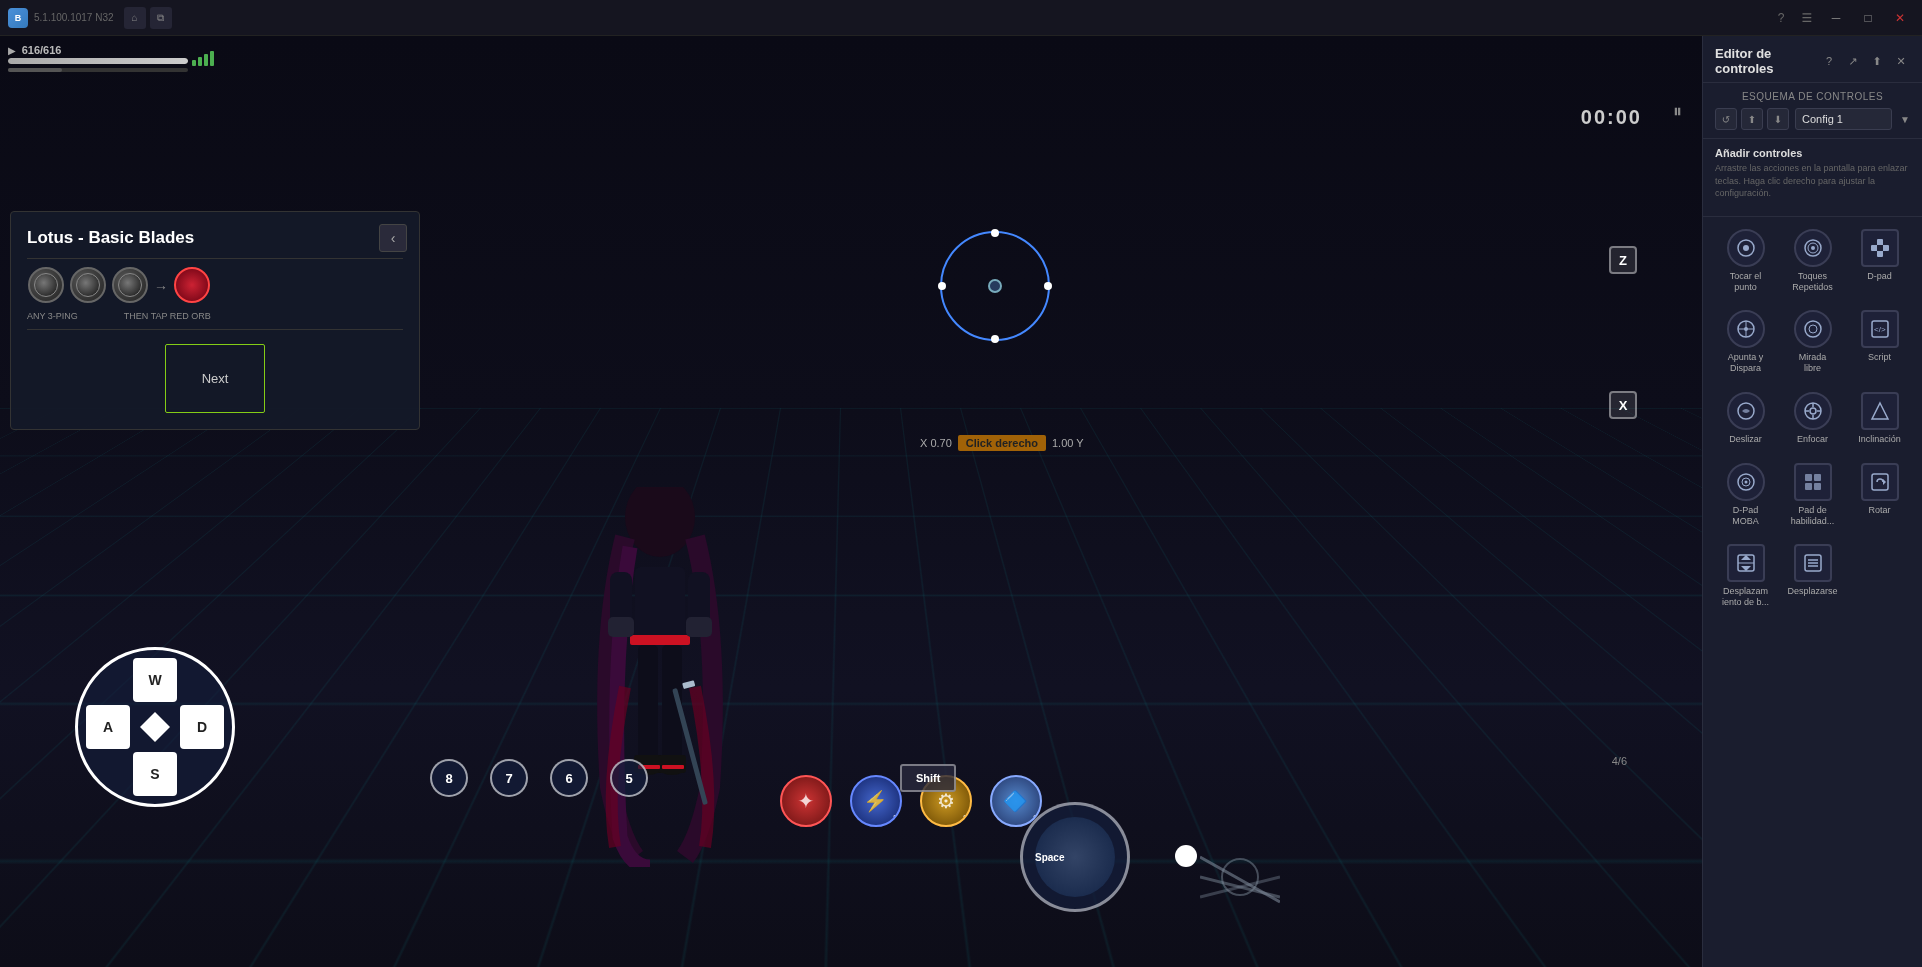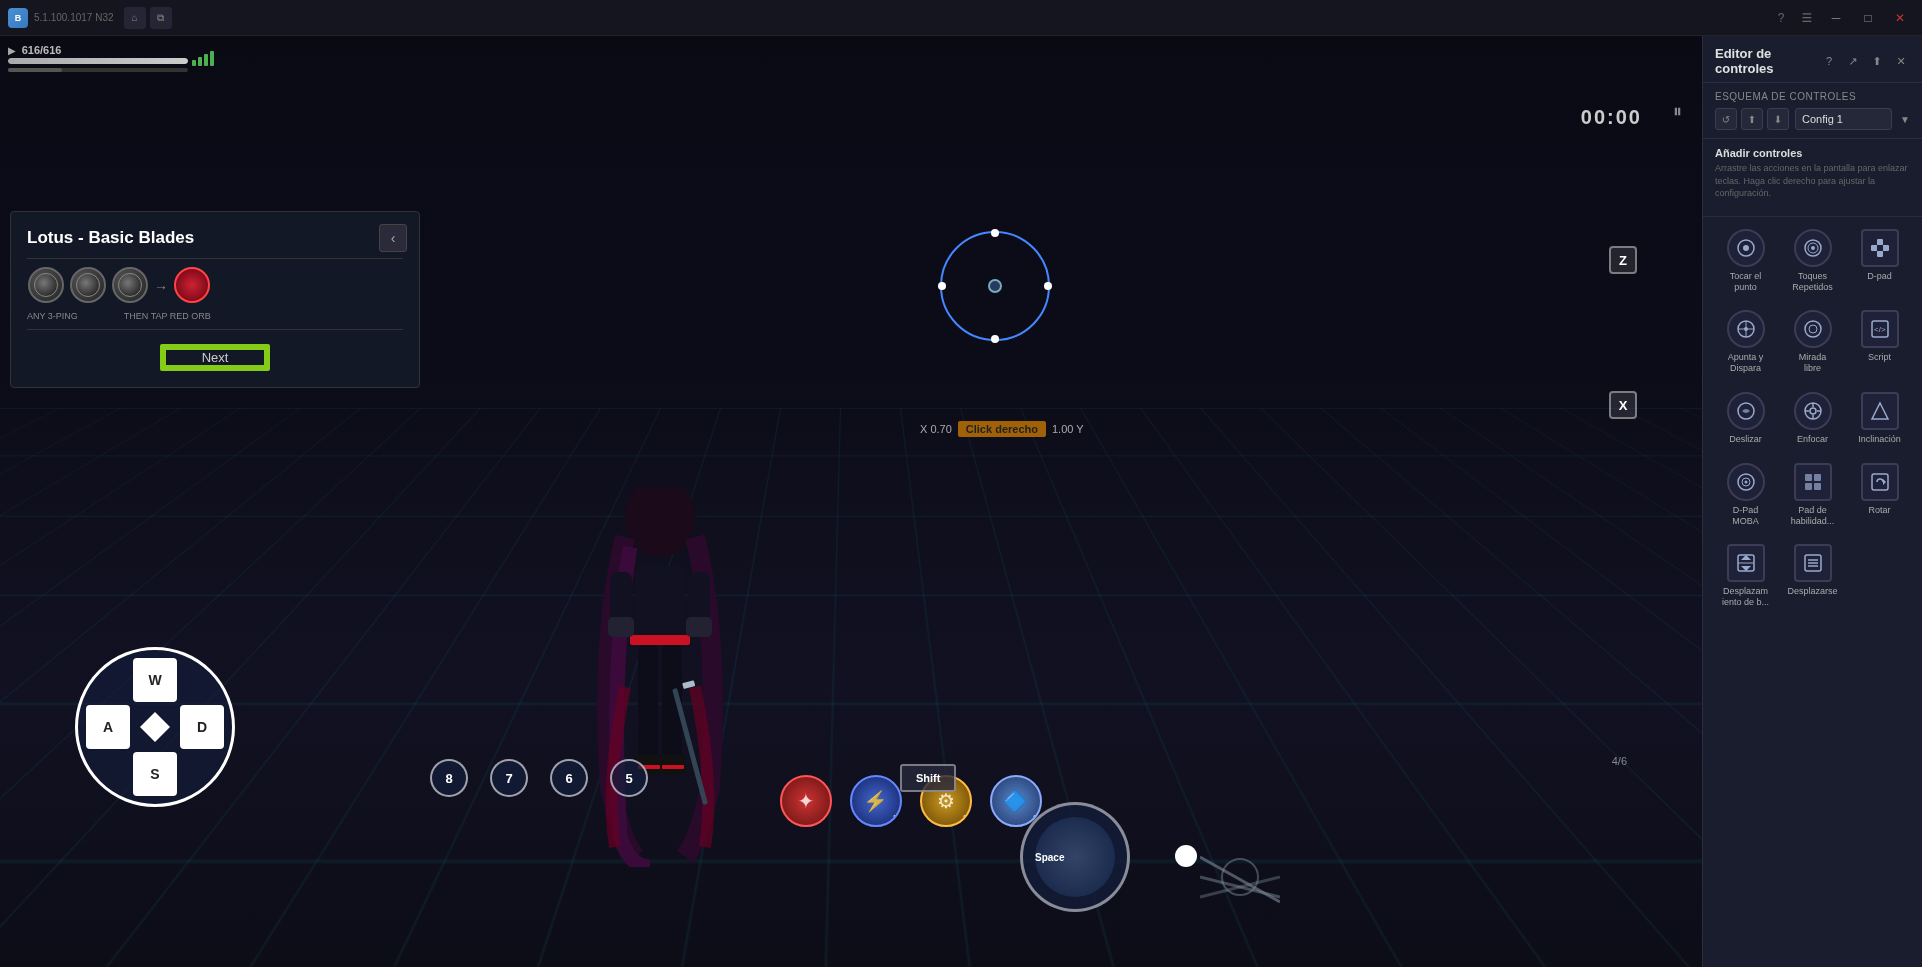--- a/index.html
+++ b/index.html
@@ -188,23 +188,23 @@
       width: 36px;
       height: 36px;
       background: radial-gradient(circle, #cc2233, #660011);
       border-radius: 50%;
       border: 2px solid #ff4444;
     }
     .tutorial-next-btn {
       display: block;
       margin-left: auto;
       margin-right: auto;
-      padding: 0 36px;
+      padding: 26px 36px;
       background: transparent;
-      border: 6px solid #84cc16;
+      border: 1px solid #84cc16;
       color: #ccc;
       font-size: 13px;
       cursor: pointer;
       border-radius: 2px;
     }
 
     
     .targeting-circle {
       position: absolute;
       top: 195px;
@@ -239,21 +239,21 @@
       border-radius: 50%;
     }
     .ring-dot.top { top: -4px; left: 50%; transform: translateX(-50%); }
     .ring-dot.bottom { bottom: -4px; left: 50%; transform: translateX(-50%); }
     .ring-dot.left { left: -4px; top: 50%; transform: translateY(-50%); }
     .ring-dot.right { right: -4px; top: 50%; transform: translateY(-50%); }
 
     
     .right-click-label {
       position: absolute;
-      top: 385px;
+      top: 399px;
       left: 920px;
       display: flex;
       align-items: center;
       gap: 6px;
       font-size: 11px;
       color: #ccc;
     }
     .coord-text {
       color: #aaa;
       font-size: 11px;
@@ -528,20 +528,21 @@
     .panel-section {
       padding: 8px 12px;
       border-bottom: 1px solid #2a2d3e;
     }
     .section-label {
       color: #888;
       font-size: 10px;
       margin-bottom: 6px;
       text-transform: uppercase;
       letter-spacing: 0.5px;
+      text-align: center;
     }
     .control-scheme-row {
       display: flex;
       align-items: center;
       gap: 6px;
     }
     .scheme-select {
       flex: 1;
       background: #252838;
       border: 1px solid #3a3d50;

